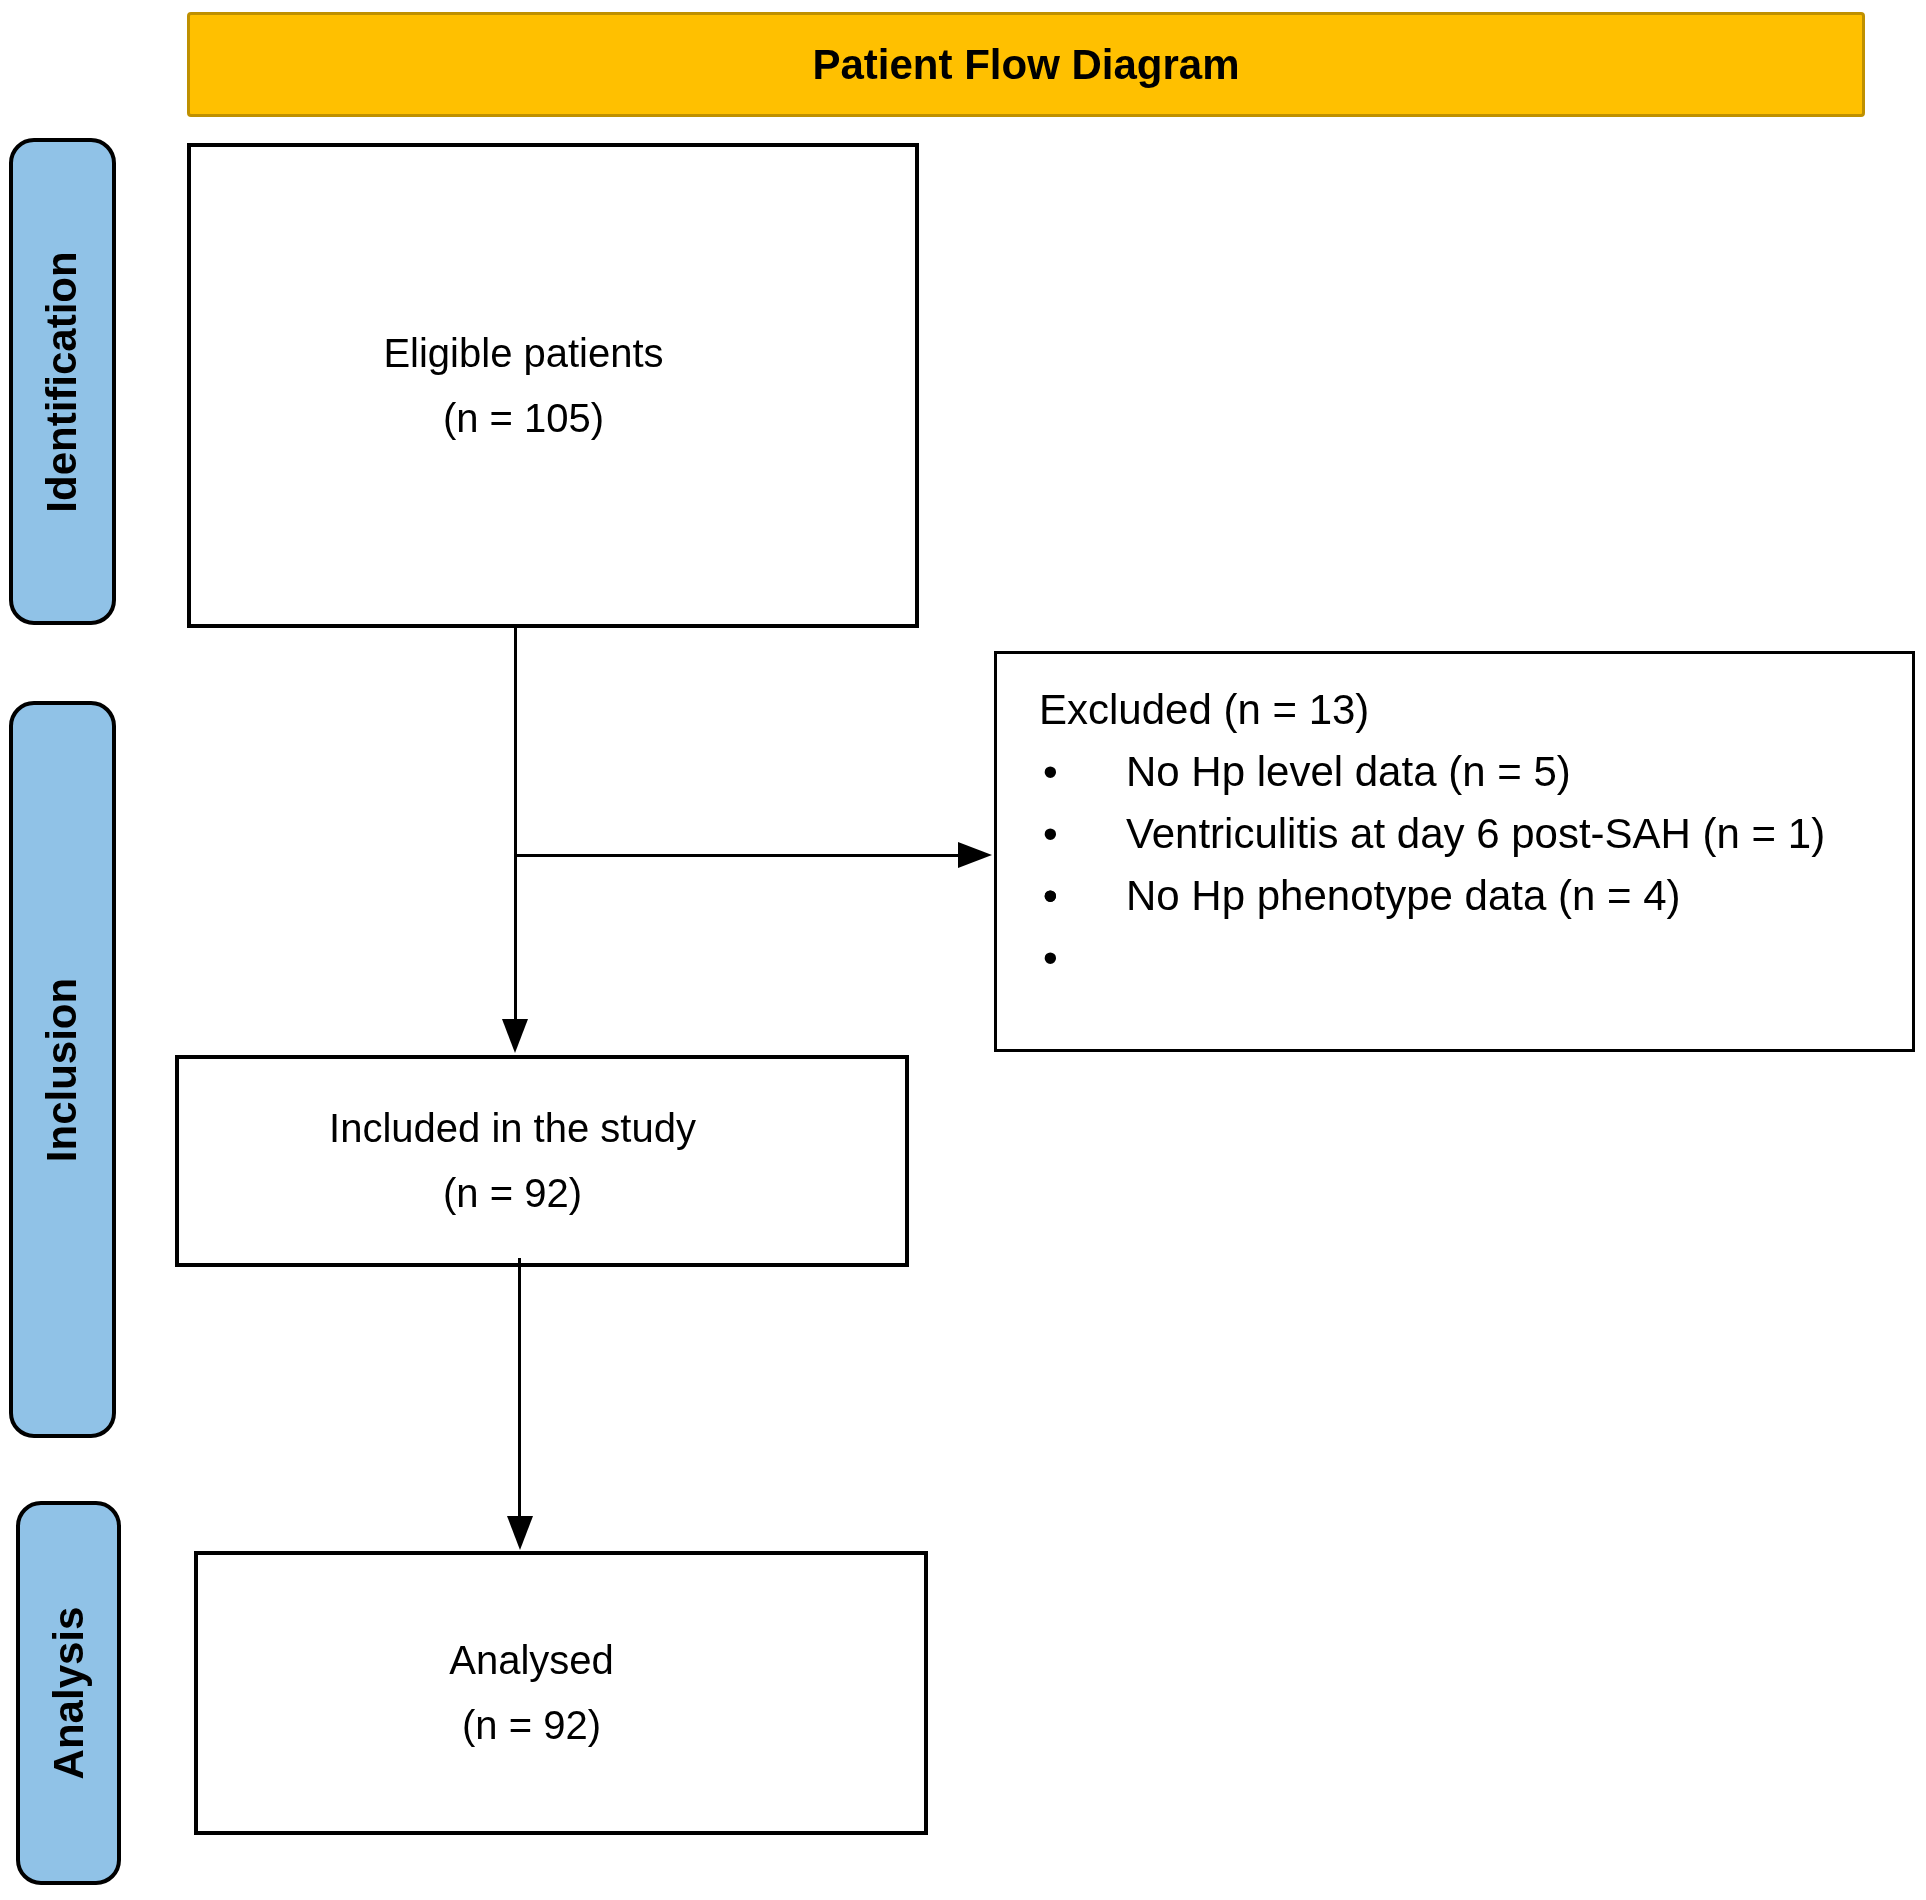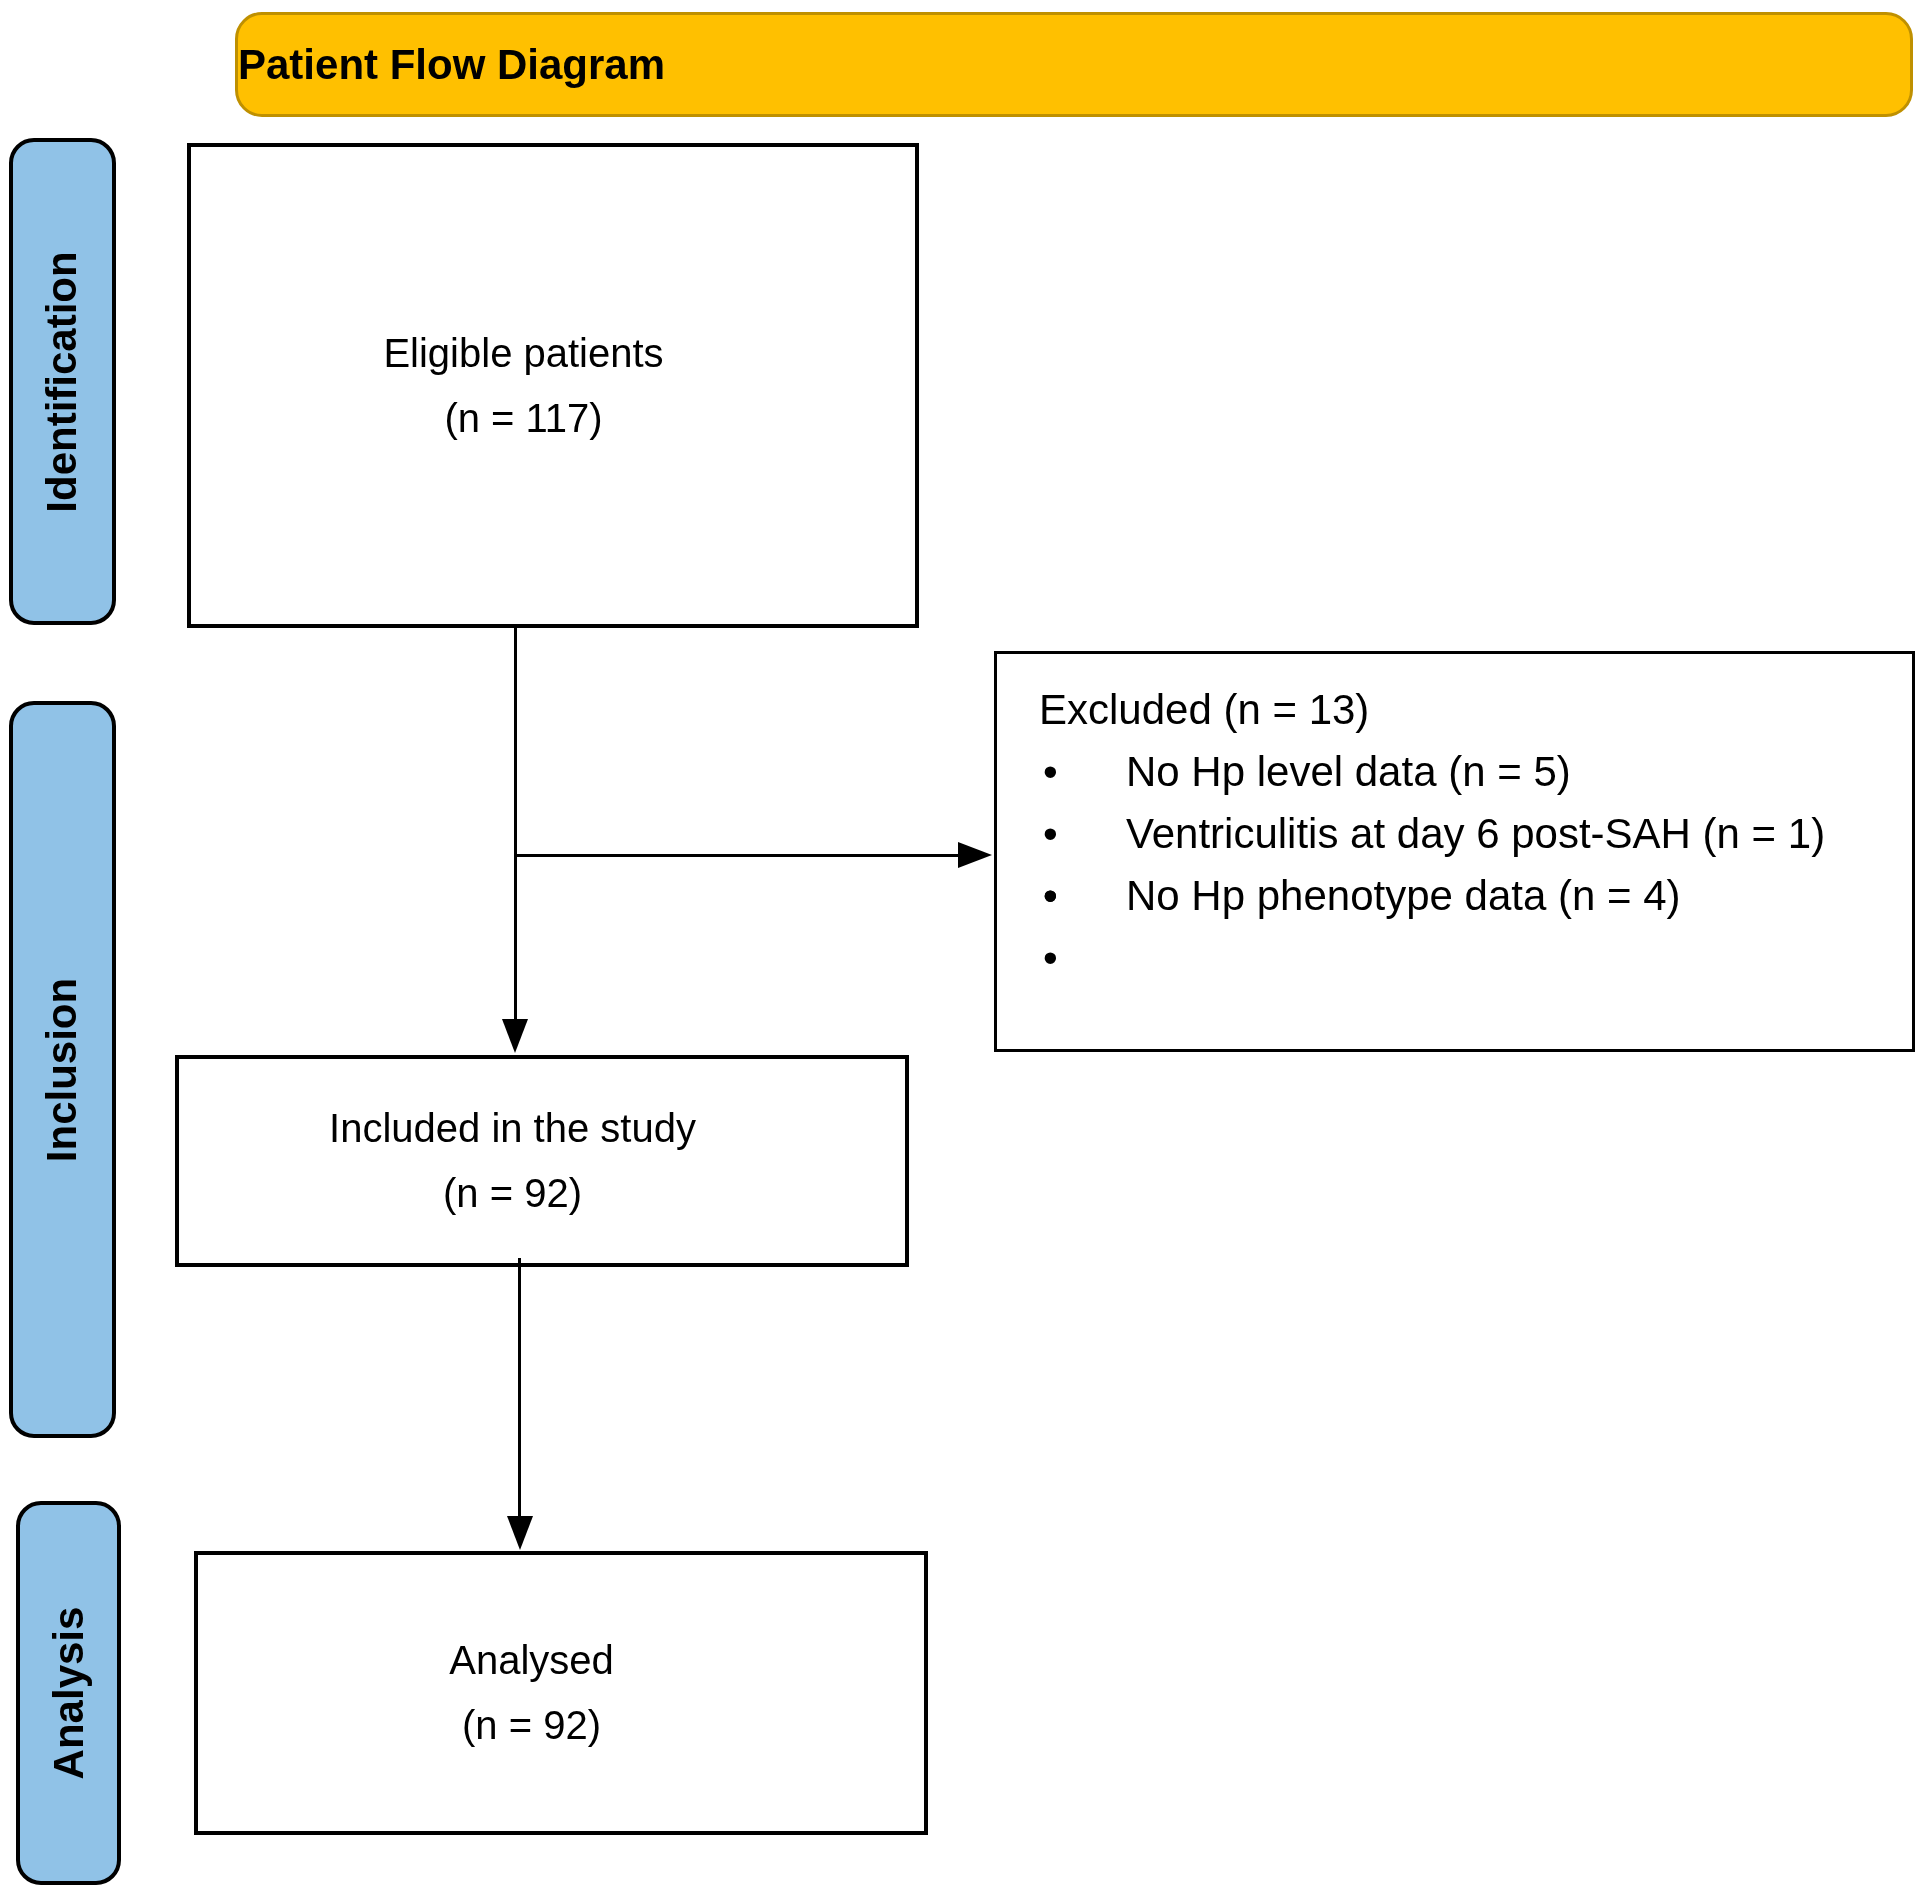--- a/index.html
+++ b/index.html
@@ -16,25 +16,24 @@
     overflow: hidden;
   }
 
   
   .banner {
     position: absolute;
     left: 187px; top: 12px;
     width: 1672px; height: 99px;
     background: var(--header-fill, #FFC000);
     border: 3.3px solid var(--header-border, #BF9000);
-    border-radius: 27px;
+    border-radius: 4px;
     display: flex;
     align-items: center;
-    justify-content: flex-start;
-    margin-left: 48px;
+    justify-content: center;
   }
   .banner-text {
     font-size: 42px;
     font-weight: bold;
     letter-spacing: 0px;
   }
 
   
   .stage {
     position: absolute;
@@ -140,21 +139,21 @@
 <div class="stage stage-inclusion">
   <span class="stage-label">Inclusion</span>
 </div>
 <div class="stage stage-analysis">
   <span class="stage-label">Analysis</span>
 </div>
 
 <div class="flowbox box-eligible">
   <div class="label">
     <span>Eligible patients</span><br>
-    <span>(n = 117)</span>
+    <span>(n = 105)</span>
   </div>
 </div>
 
 <div class="flowbox box-included">
   <div class="label">
     <span>Included in the study</span><br>
     <span>(n = 92)</span>
   </div>
 </div>
 

